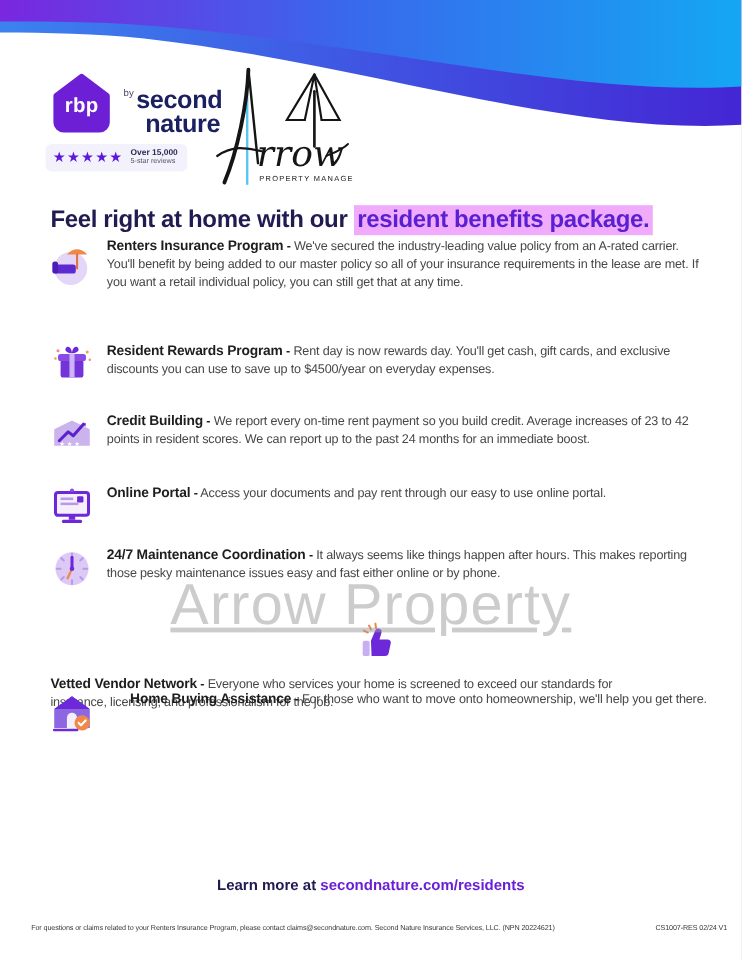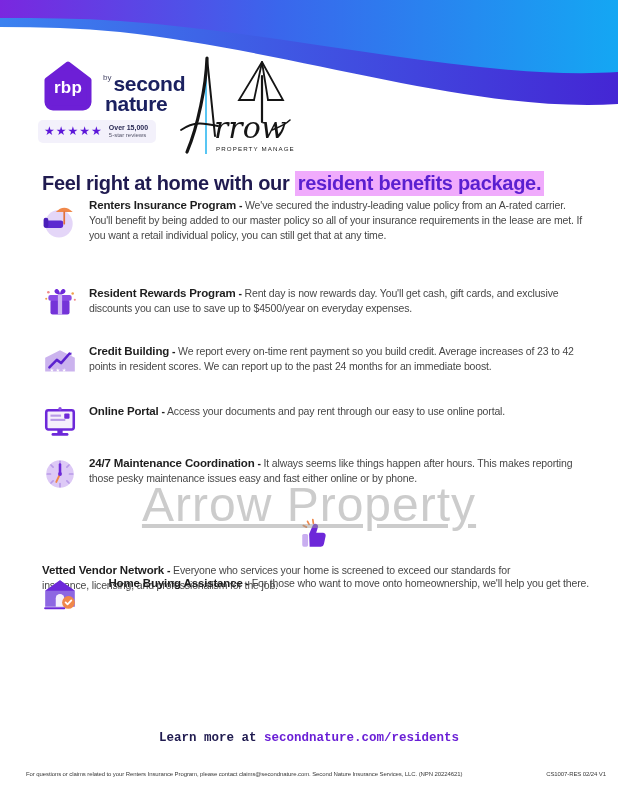--- a/index.html
+++ b/index.html
@@ -14,21 +14,21 @@
   
   .rbp-badge { position:absolute; left:38px; top:58px; width:60px; height:60px; }
   .rbp-label {
     position:absolute; left:38px; top:58px; width:60px; height:60px;
     display:flex; align-items:center; justify-content:center;
     color:#fff; font-weight:bold; font-size:17px; letter-spacing:.2px;
   }
   .by-brand { position:absolute; left:103px; top:74px; line-height:.95; color:#1b2160; }
   .by-word { font-size:8px; color:#4a4a6a; vertical-align:top; margin-right:2px; }
   .brand-l1,.brand-l2 { display:inline; font-weight:bold; font-size:21px; letter-spacing:-.3px; }
-  .brand-l2 { display:block; margin-left:2px; }
+  .brand-l2 { display:block; margin-left:18px; }
   .reviews-pill {
     position:absolute; left:38px; top:120px; background:#f3f1fb; border-radius:5px;
     display:flex; align-items:center; gap:6px; padding:4px 8px 4px 6px;
   }
   .stars { color:#5c17d9; font-size:12px; letter-spacing:1px; line-height:1; }
   .rev-text { line-height:1.15; }
   .rev-l1 { font-size:7px; font-weight:bold; color:#2a2a55; }
   .rev-l2 { font-size:6px; color:#55556a; }
   .logo-divider { position:absolute; left:205px; top:66px; width:2px; height:88px; background:#58c6f3; }
   .arrow-logo { position:absolute; left:176px; top:54px; }
@@ -50,21 +50,21 @@
   .b5{top:456px;} .b6{top:516px;flex-direction:column;} .b7{top:576px;text-align:right;}
   
   .watermark {
     position:absolute; top:470px; left:0; width:618px; text-align:center;
     font-size:48px; line-height:70px; color:#9a9a9a; opacity:.5;
     letter-spacing:1px; pointer-events:none; z-index:5; font-weight:normal;text-decoration:underline;
   }
   
   .learn-more {
     position:absolute; top:731px; left:0; width:618px; text-align:center;
-    font-size:12.5px; color:#201b50; font-weight:600;font-family:Liberation Mono, monospace;
+    font-size:12.5px; color:#201b50; font-weight:600;
   }
   .learn-more a { color:#6a1fd6; font-weight:800; text-decoration:none; }
   .fine-print {
     position:absolute; top:771px; left:26px; right:12px;
     display:flex; justify-content:space-between; align-items:flex-start;
     font-size:6px; color:#3a3a3a; letter-spacing:-.1px;
   }
   .fine-left { white-space:nowrap; }
   .fine-right { white-space:nowrap; margin-left:10px; }
 </style>

